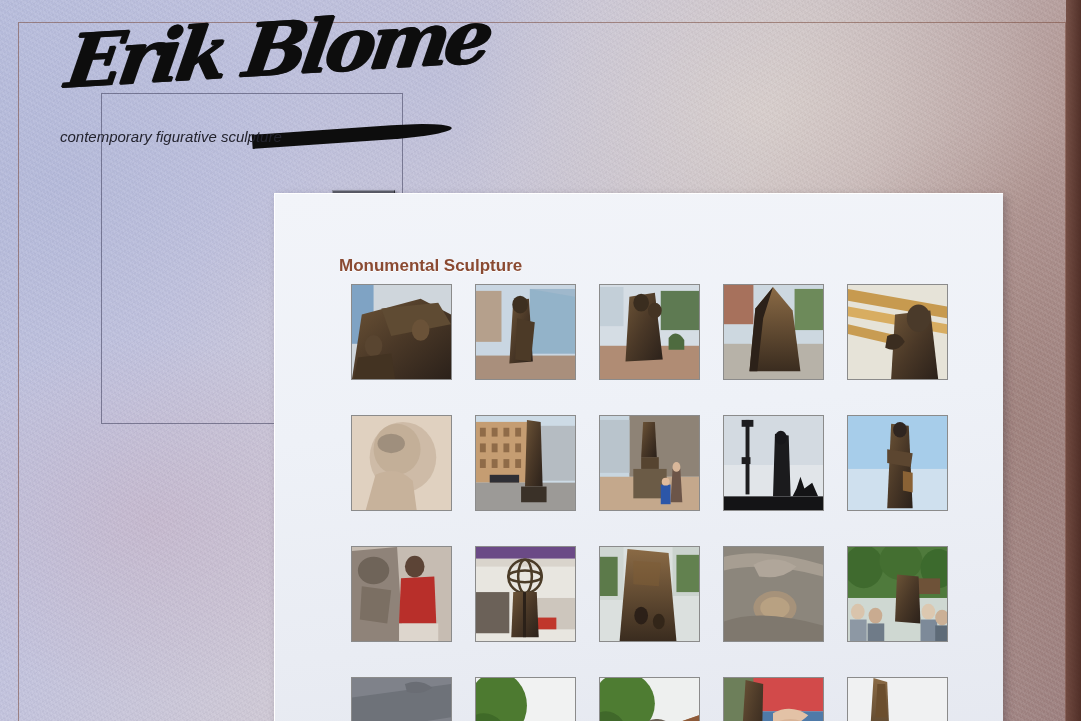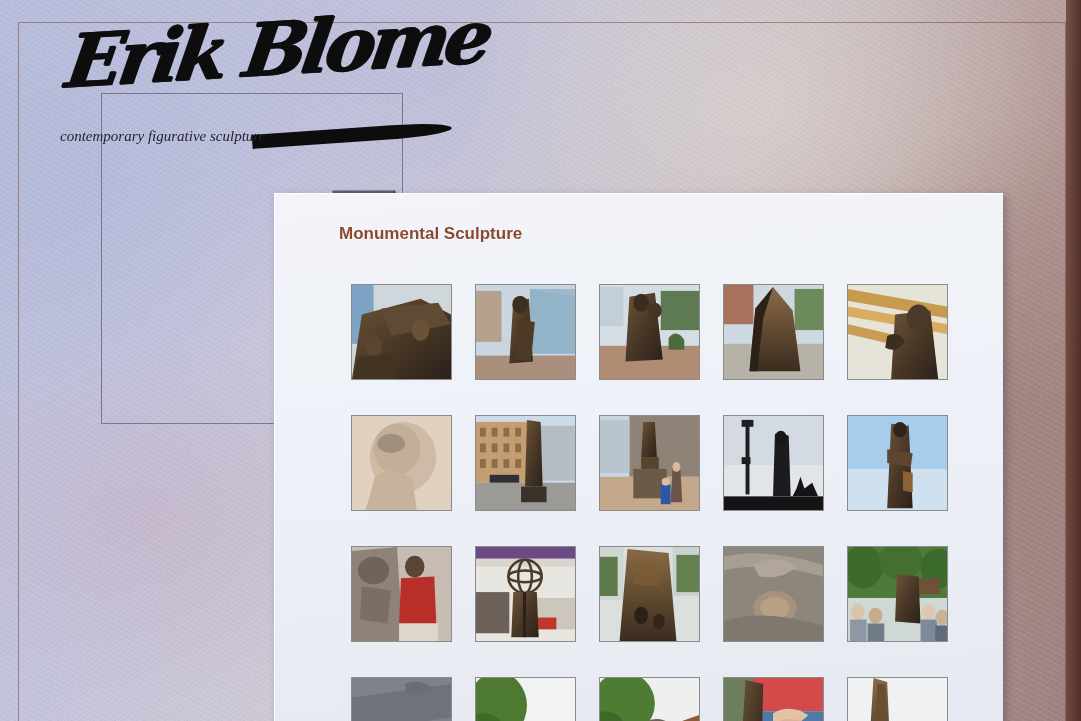--- a/index.html
+++ b/index.html
@@ -83,21 +83,21 @@
     position: absolute;
     left: 190px; top: 104px;
     width: 200px; height: 14px;
     background: #0d0d0d;
     border-radius: 0 60% 60% 0 / 0 100% 100% 0;
     transform: rotate(-4deg);
   }
   .brand-tagline {
     position: absolute;
     left: 60px; top: 128px;
-    font-family: Liberation Serif, serif;
+    font-family: Liberation Sans, sans-serif;
     font-style: italic;
     font-size: 15px;
     color: #23232e;
     white-space: nowrap;
   }
 
   
   .nav {
     position: absolute;
     left: 110px; top: 190px;
@@ -142,21 +142,21 @@
     left: 274px; top: 193px;
     width: 729px; height: 560px;
     background: linear-gradient(175deg, #f2f4f9 0%, #eef1f7 40%, #e9ecf3 75%, #e5e8f0 100%);
     border-top: 1px solid #ffffff;
     border-left: 1px solid #ffffff;
     box-shadow: 3px 3px 8px rgba(40,30,40,.28);
     overflow: hidden;
   }
   .gallery-title {
     position: absolute;
-    left: 64px; top: 16px;
+    left: 64px; top: 48px;
     font-family: "Liberation Sans", sans-serif;
     font-weight: bold;
     font-size: 17px;
     color: #8a4a32;
     text-shadow: 0 1px 0 rgba(255,255,255,.9);
     white-space: nowrap;
   }
 
   
   .grid {

